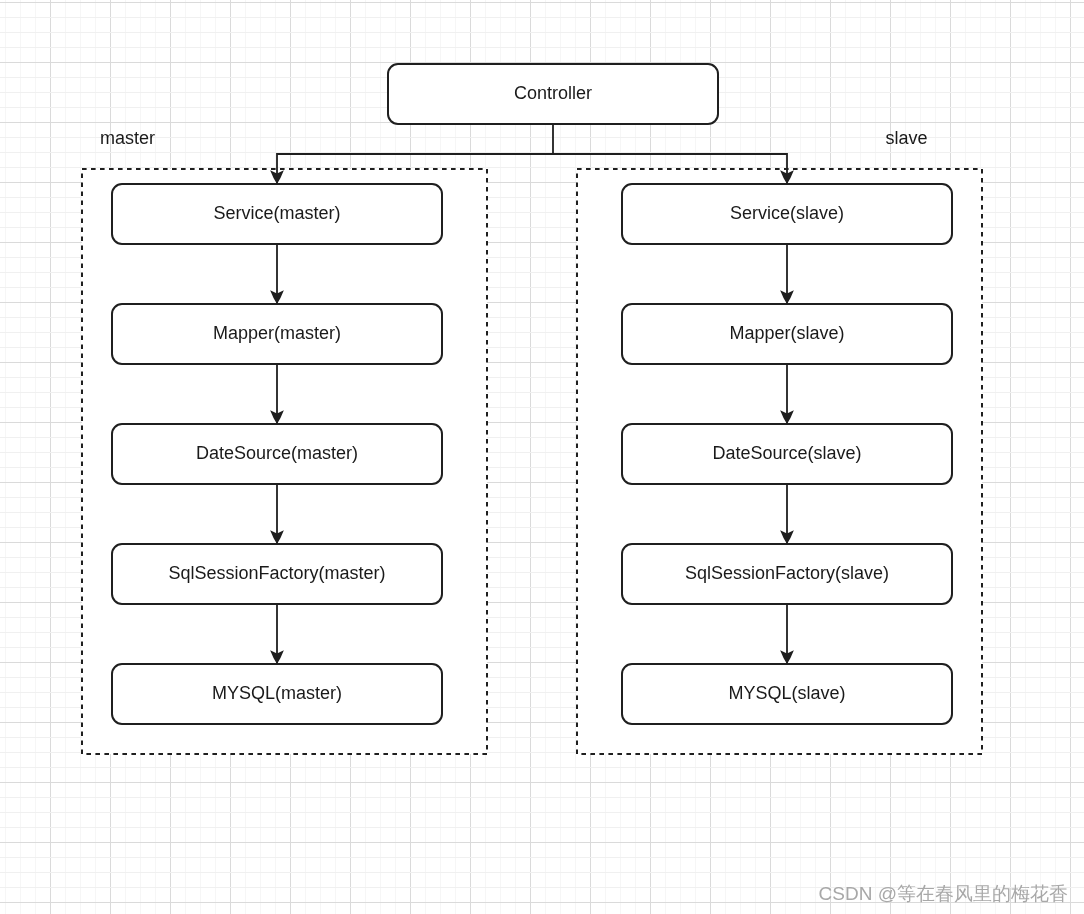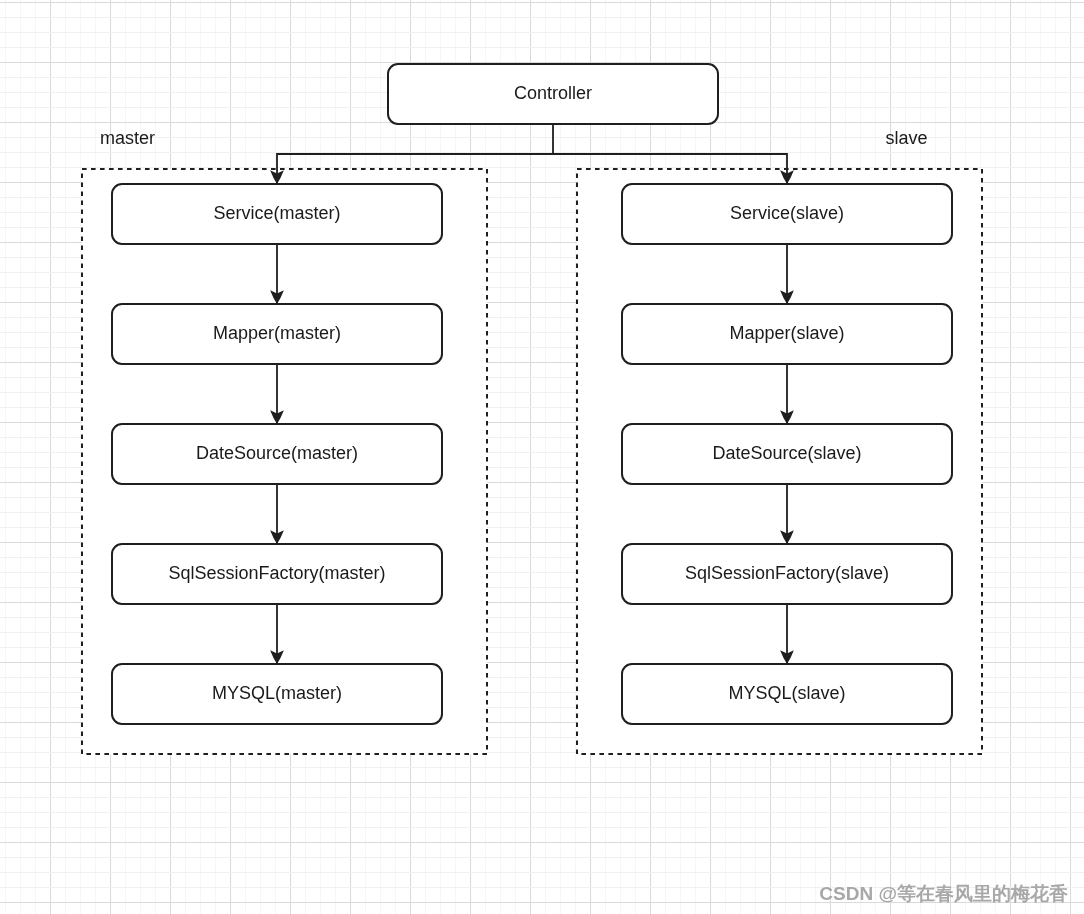--- a/index.html
+++ b/index.html
@@ -9,21 +9,20 @@
     background:#ffffff;
     font-family:"Liberation Sans", sans-serif;
   }
   #canvas{position:relative;width:1084px;height:914px;overflow:hidden;background:#fff;}
   #grid{position:absolute;left:0;top:0;}
   #diagram{position:absolute;left:0;top:0;}
   .wm{
     position:absolute;right:16px;top:884px;
     color:#a8a8a8;font-size:19px;line-height:19px;white-space:nowrap;
     font-family:"Liberation Sans", sans-serif;
-    font-weight:bold;
   }
   .node-label,.group-label{font-family:"Liberation Sans", sans-serif;}
 </style>
 </head>
 <body>
 
 <div id="canvas">
   <svg id="grid" width="1084" height="914">
       <rect x="5" y="0" width="1" height="914" fill="#f6f6f6" shape-rendering="crispEdges"></rect>
       <rect x="20" y="0" width="1" height="914" fill="#f6f6f6" shape-rendering="crispEdges"></rect>

